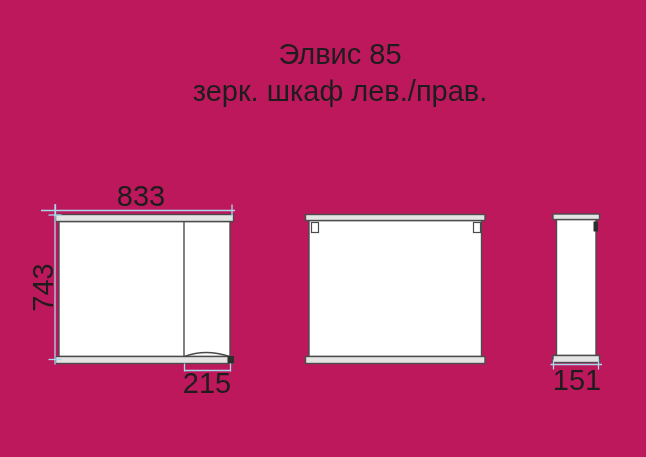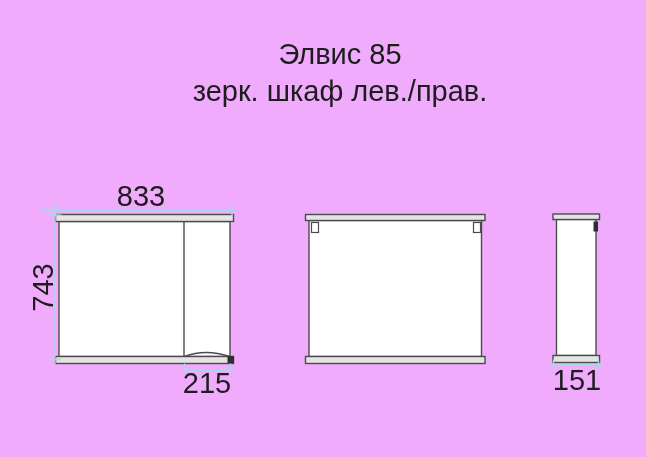--- a/index.html
+++ b/index.html
@@ -4,21 +4,21 @@
 <style>
   html, body {
     margin: 0;
     padding: 0;
     background: #ffffff;
   }
   .page {
     position: relative;
     width: 646px;
     height: 457px;
-    background: #f0abfc;
+    background: #be185d;
     overflow: hidden;
     font-family: "Liberation Sans", sans-serif;
   }
   svg { display: block; }
 
   
   .outline      { fill: none;    stroke: #4b4b4b; stroke-width: 1.4; }
   .panel        { fill: #e4e4e4; stroke: #4b4b4b; stroke-width: 1.4; }
   .body-panel   { fill: #ffffff; stroke: #4b4b4b; stroke-width: 1.4; }
   .bracket      { fill: #ffffff; stroke: #4b4b4b; stroke-width: 1.2; }

